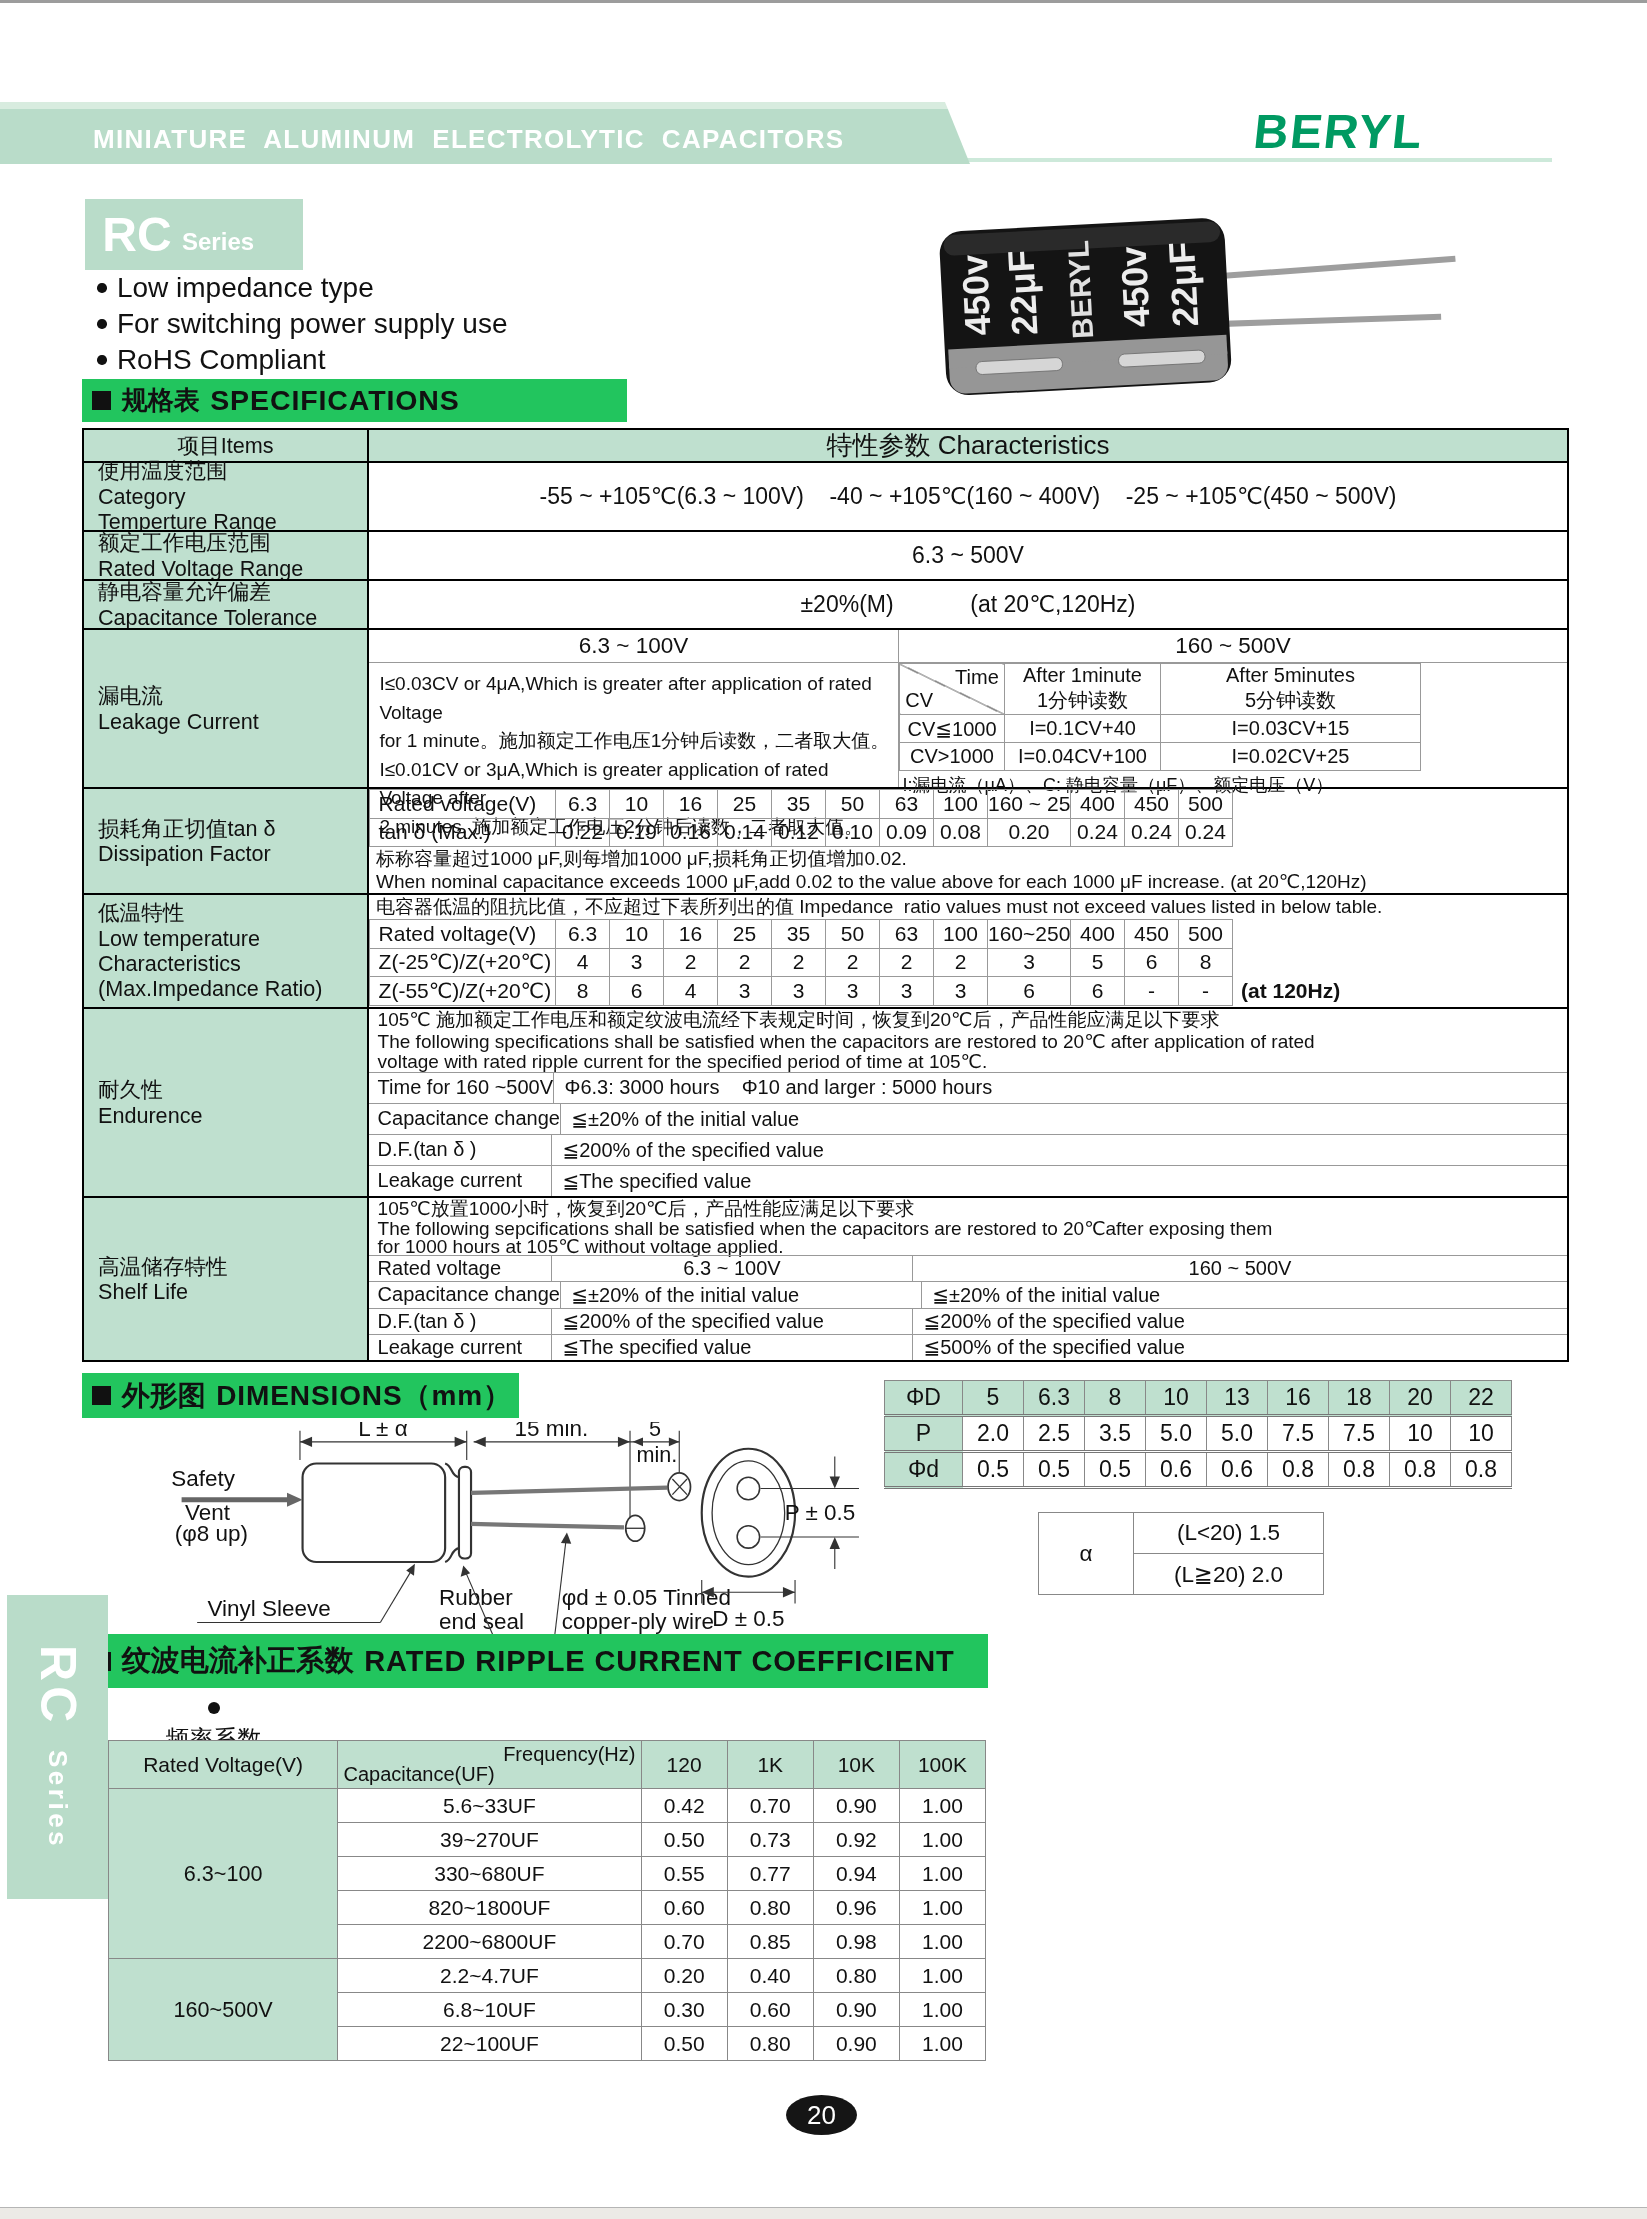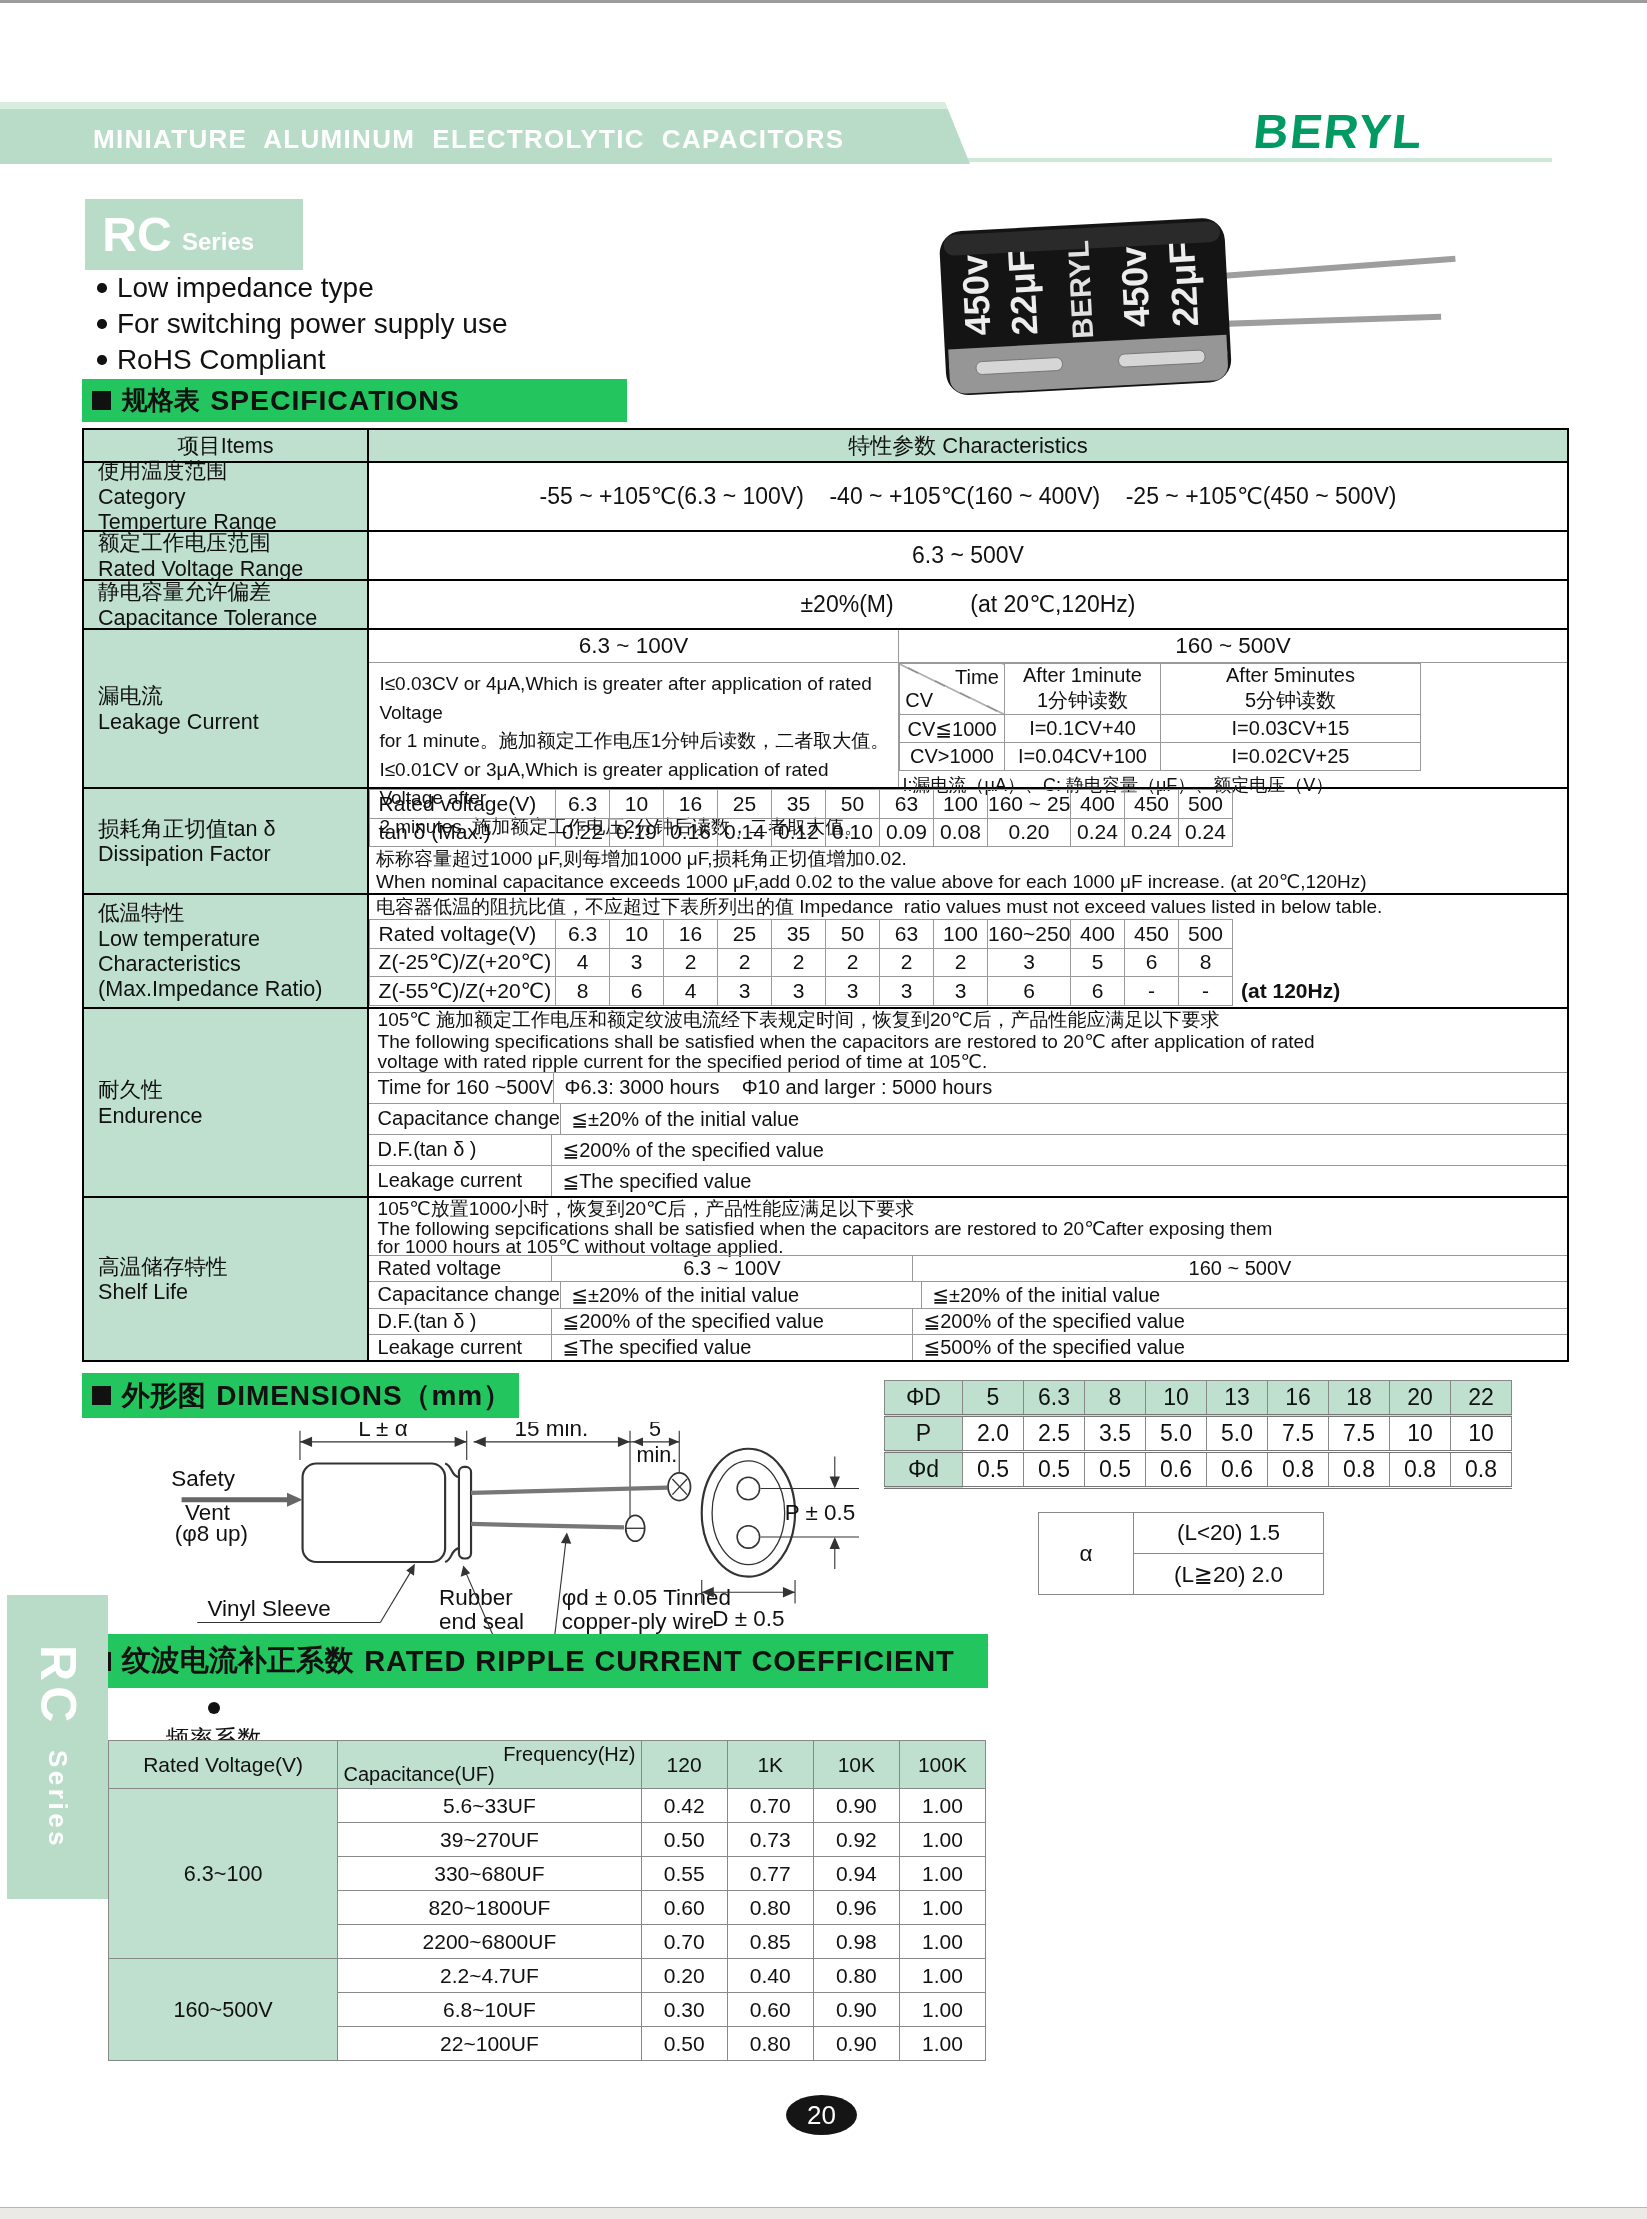--- a/index.html
+++ b/index.html
@@ -143,21 +143,21 @@
   <div class="abs tbar" style="left:82px;top:379px;width:545px;height:43px;">
     <span class="sq"></span>
     <span class="zh">规格表</span>
     <span class="en">SPECIFICATIONS</span>
   </div>
 
   <div class="abs spec">
 
     <div class="srow hdr" style="flex:0 0 31px;">
       <div class="slabel center" style="justify-content:center;">项目Items</div>
-      <div class="sbody" style="align-items:center;font-size:22px;">特性参数 Characteristics</div>
+      <div class="sbody" style="align-items:center;font-size:26px;">特性参数 Characteristics</div>
     </div>
 
     <div class="srow" style="flex:0 0 67px;">
       <div class="slabel">
         <span>使用温度范围</span>
         <span>Category</span>
         <span>Temperture Range</span>
       </div>
       <div class="sbody">
           <div class="cval">-55 ~ +105℃(6.3 ~ 100V)    -40 ~ +105℃(160 ~ 400V)    -25 ~ +105℃(450 ~ 500V)</div>

